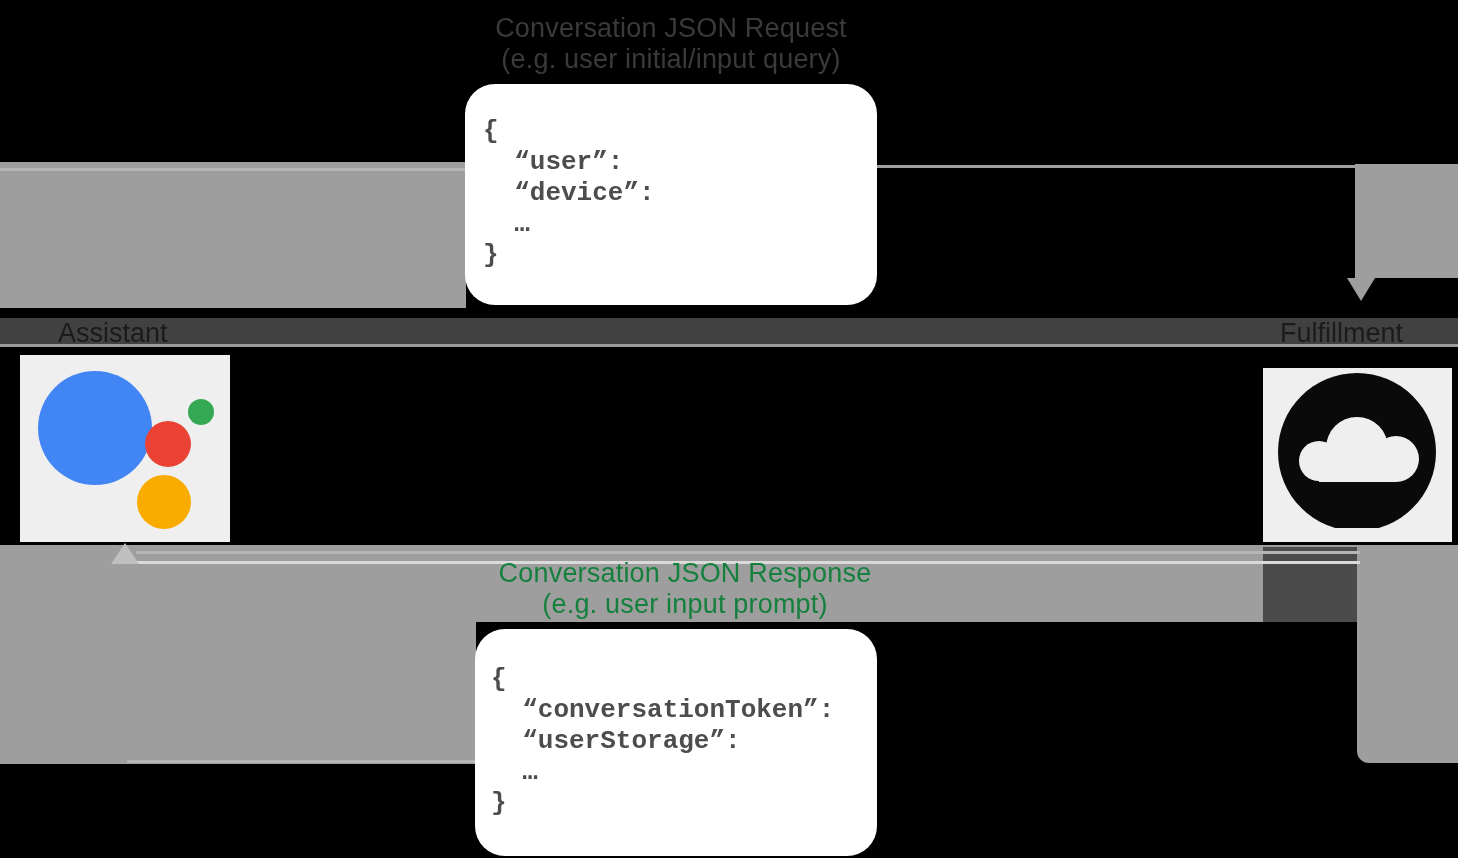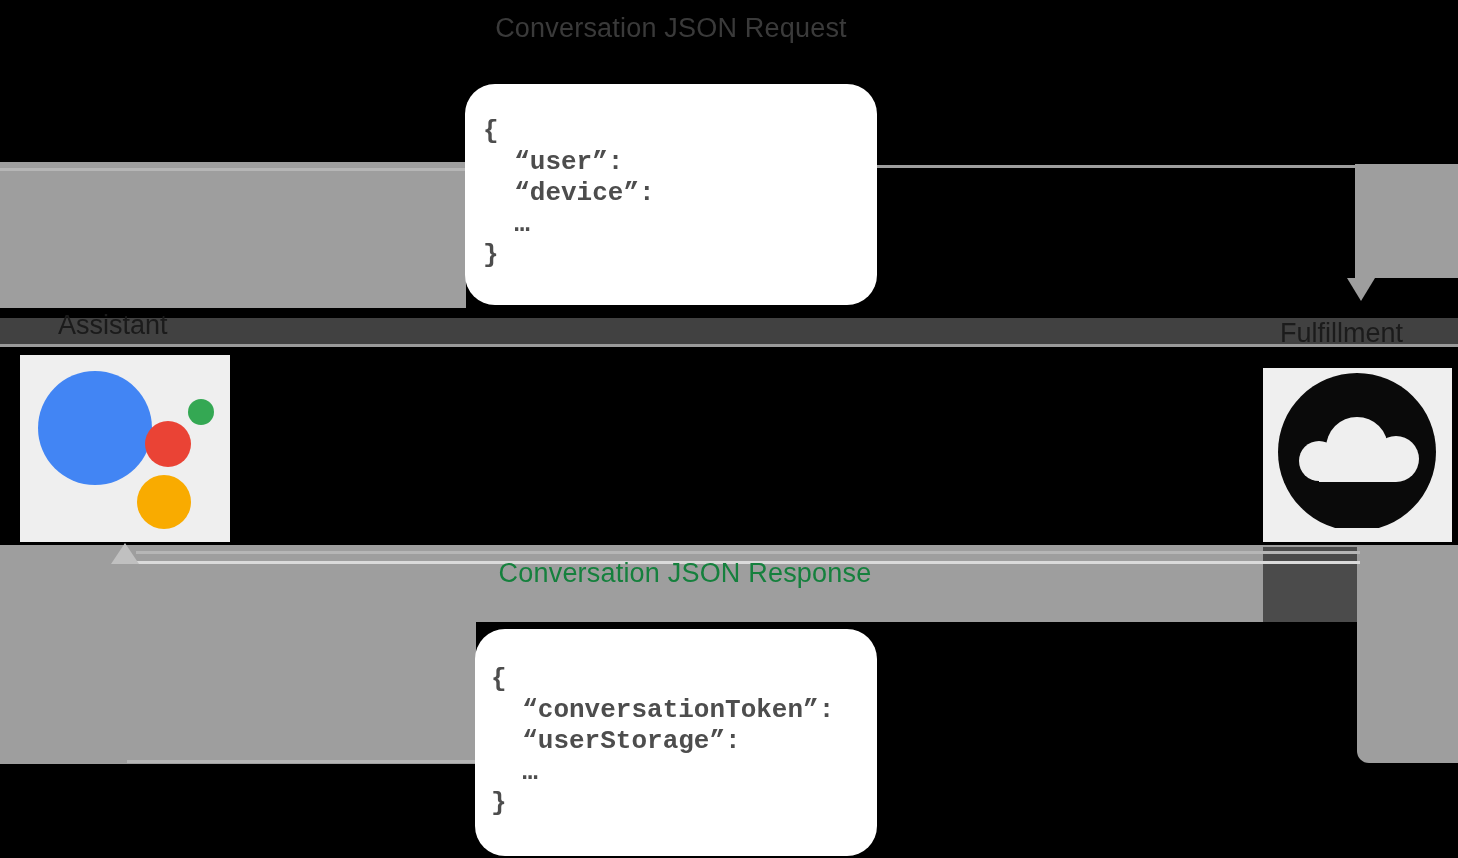--- a/index.html
+++ b/index.html
@@ -42,30 +42,31 @@
   }
   .icon-tile{background:#efefef;}
   svg{display:block;}
 </style>
 </head>
 <body>
 
 <div id="stage">
 
   <div class="abs title" style="left:321px;top:13px;">Conversation JSON Request</div>
+  <div class="abs title" style="left:321px;top:44px;">(e.g. user initial/input query)</div>
 
   <div class="abs band" style="left:0;top:162px;width:466px;height:146px;"></div>
   <div class="abs hl" style="left:0;top:168px;width:466px;"></div>
   <div class="abs band" style="left:875px;top:165px;width:487px;height:3px;"></div>
   <div class="abs band" style="left:1355px;top:164px;width:103px;height:114px;"></div>
   <div class="abs arrow-down" style="left:1347px;top:278px;"></div>
 
   <div class="abs band-dark" style="left:0;top:318px;width:1458px;height:29px;"></div>
   <div class="abs" style="left:0;top:344px;width:1458px;height:3px;background:#9a9a9a;"></div>
-  <div class="abs actor-label" style="left:58px;top:311px;">Assistant</div>
+  <div class="abs actor-label" style="left:58px;top:319px;">Assistant</div>
   <div class="abs actor-label" style="left:1280px;top:319px;text-align:center;">Fulfillment</div>
 
   <div class="abs icon-tile" style="left:20px;top:355px;width:210px;height:187px;">
     <svg width="210" height="187" viewBox="0 0 210 187">
       <rect x="0" y="0" width="210" height="187" fill="#efefef"></rect>
       <circle cx="75" cy="73" r="57" fill="#4285f4"></circle>
       <circle cx="181" cy="57" r="13" fill="#34a853"></circle>
       <circle cx="148" cy="89" r="23" fill="#ea4335"></circle>
       <circle cx="144" cy="147" r="27" fill="#f9ab00"></circle>
     </svg>
@@ -88,20 +89,21 @@
   <div class="abs band" style="left:0;top:545px;width:1458px;height:77px;"></div>
   <div class="abs band" style="left:0;top:545px;width:476px;height:219px;"></div>
   <div class="abs band" style="left:1357px;top:545px;width:101px;height:218px;border-bottom-left-radius:12px;"></div>
   <div class="abs" style="left:1263px;top:547px;width:94px;height:75px;background:#4b4b4b;"></div>
   <div class="abs hl" style="left:136px;top:551px;width:1224px;"></div>
   <div class="abs hl-bright" style="left:136px;top:561px;width:1224px;"></div>
   <div class="abs hl" style="left:127px;top:760px;width:352px;"></div>
   <div class="abs arrow-up" style="left:111px;top:543px;"></div>
 
   <div class="abs title on-gray" style="left:335px;top:558px;">Conversation JSON Response</div>
+  <div class="abs title on-gray" style="left:335px;top:589px;">(e.g. user input prompt)</div>
 
   <div class="abs json-box" style="left:465px;top:84px;width:412px;height:221px;">
     <div class="code" style="padding:32px 0 0 18px;">{
   “user”:
   “device”:
   …
 }</div>
   </div>
 
   <div class="abs json-box" style="left:475px;top:629px;width:402px;height:227px;">

